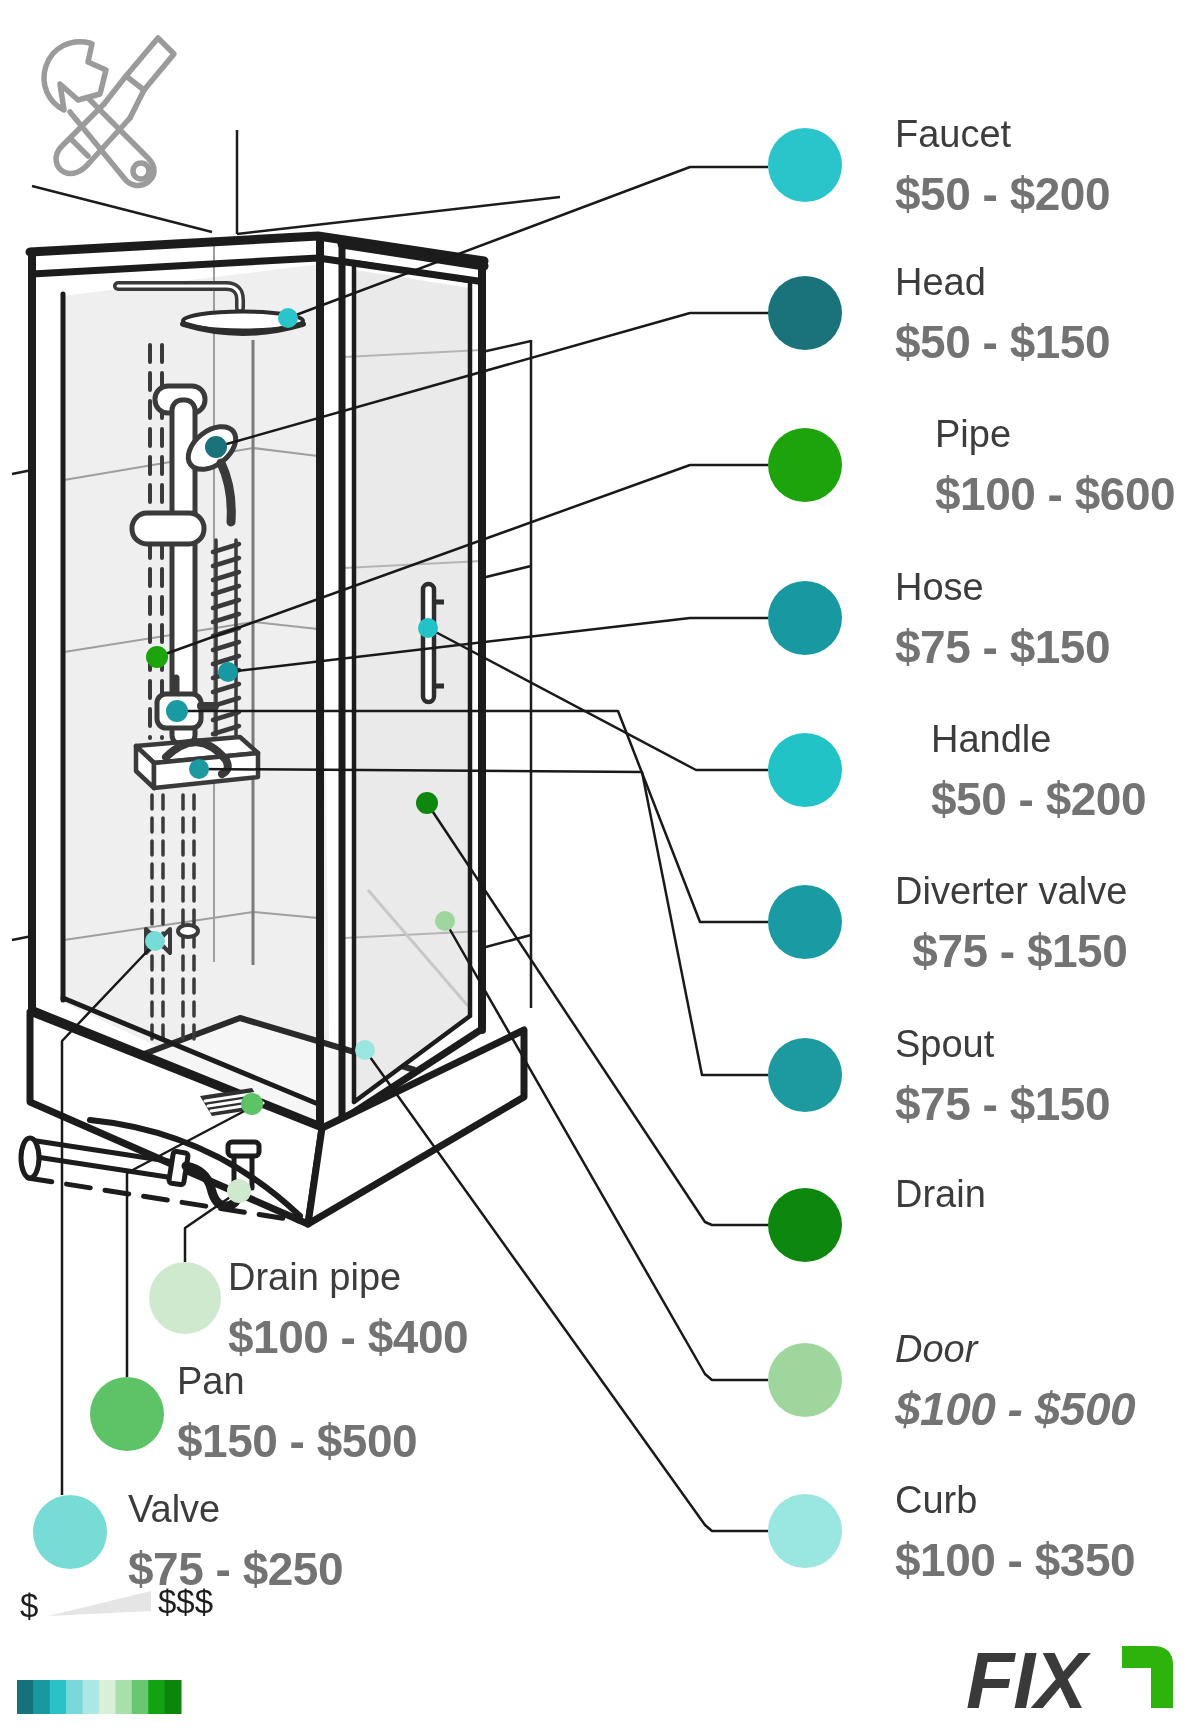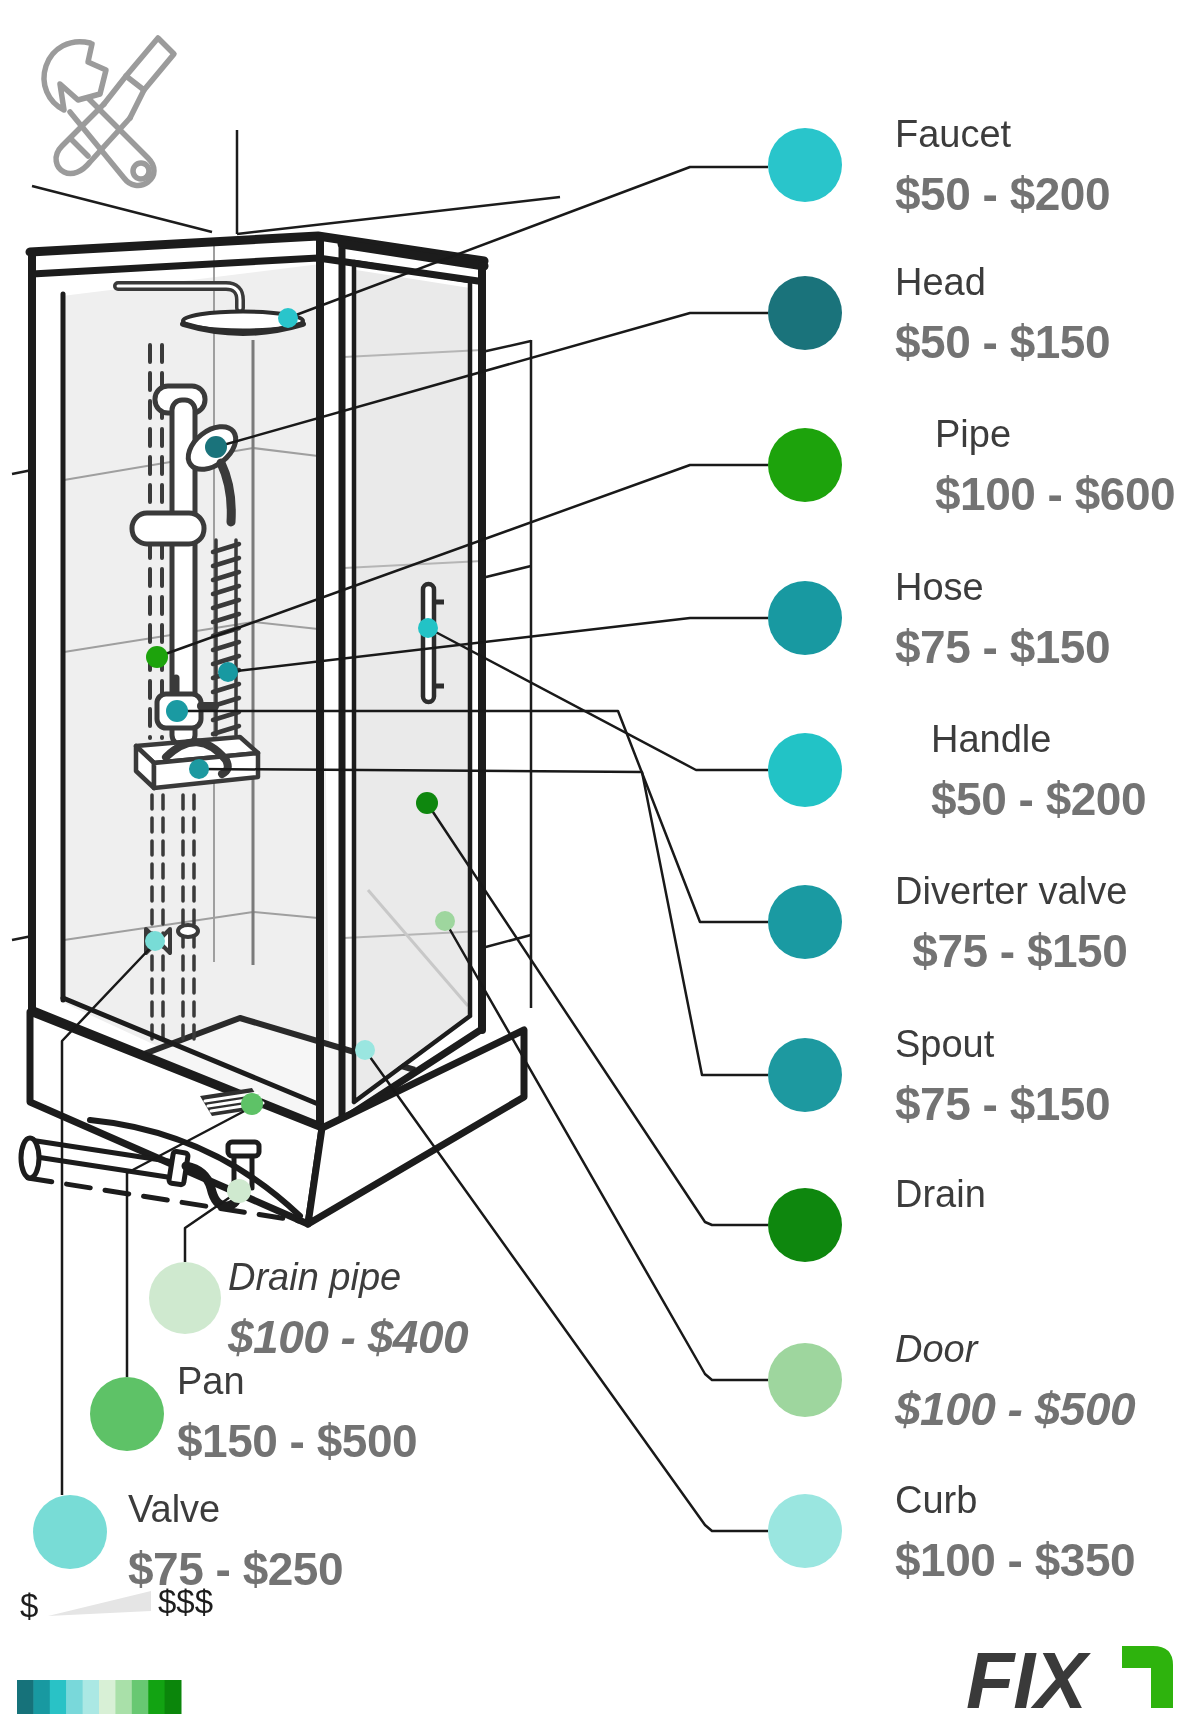--- a/index.html
+++ b/index.html
@@ -249,21 +249,21 @@
       <div class="lrow" style="left: 768px; top: 1479px;">
         <span class="ldot" style="width: 74px; height: 74px; margin-top: 15px; background: rgb(154, 230, 224);"></span>
         <div class="ltext">
           <div class="llabel">Curb</div>
           <div class="lprice">$100 - $350</div>
         </div>
       </div>
     </div>
 <div id="legend-left">
       <div class="adot" style="left: 149px; top: 1262px; width: 72px; height: 72px; background: rgb(207, 233, 207);"></div>
-      <div class="atext" style="left: 228px; top: 1256px; font-style: italic;">
+      <div class="atext" style="left: 228px; top: 1256px;">
         <div class="llabel">Drain pipe</div>
         <div class="lprice">$100 - $400</div>
       </div>
       <div class="adot" style="left: 90px; top: 1377px; width: 74px; height: 74px; background: rgb(94, 194, 103);"></div>
       <div class="atext" style="left: 177px; top: 1360px;">
         <div class="llabel">Pan</div>
         <div class="lprice">$150 - $500</div>
       </div>
       <div class="adot" style="left: 33px; top: 1495px; width: 74px; height: 74px; background: rgb(120, 220, 214);"></div>
       <div class="atext" style="left: 128px; top: 1488px;">

